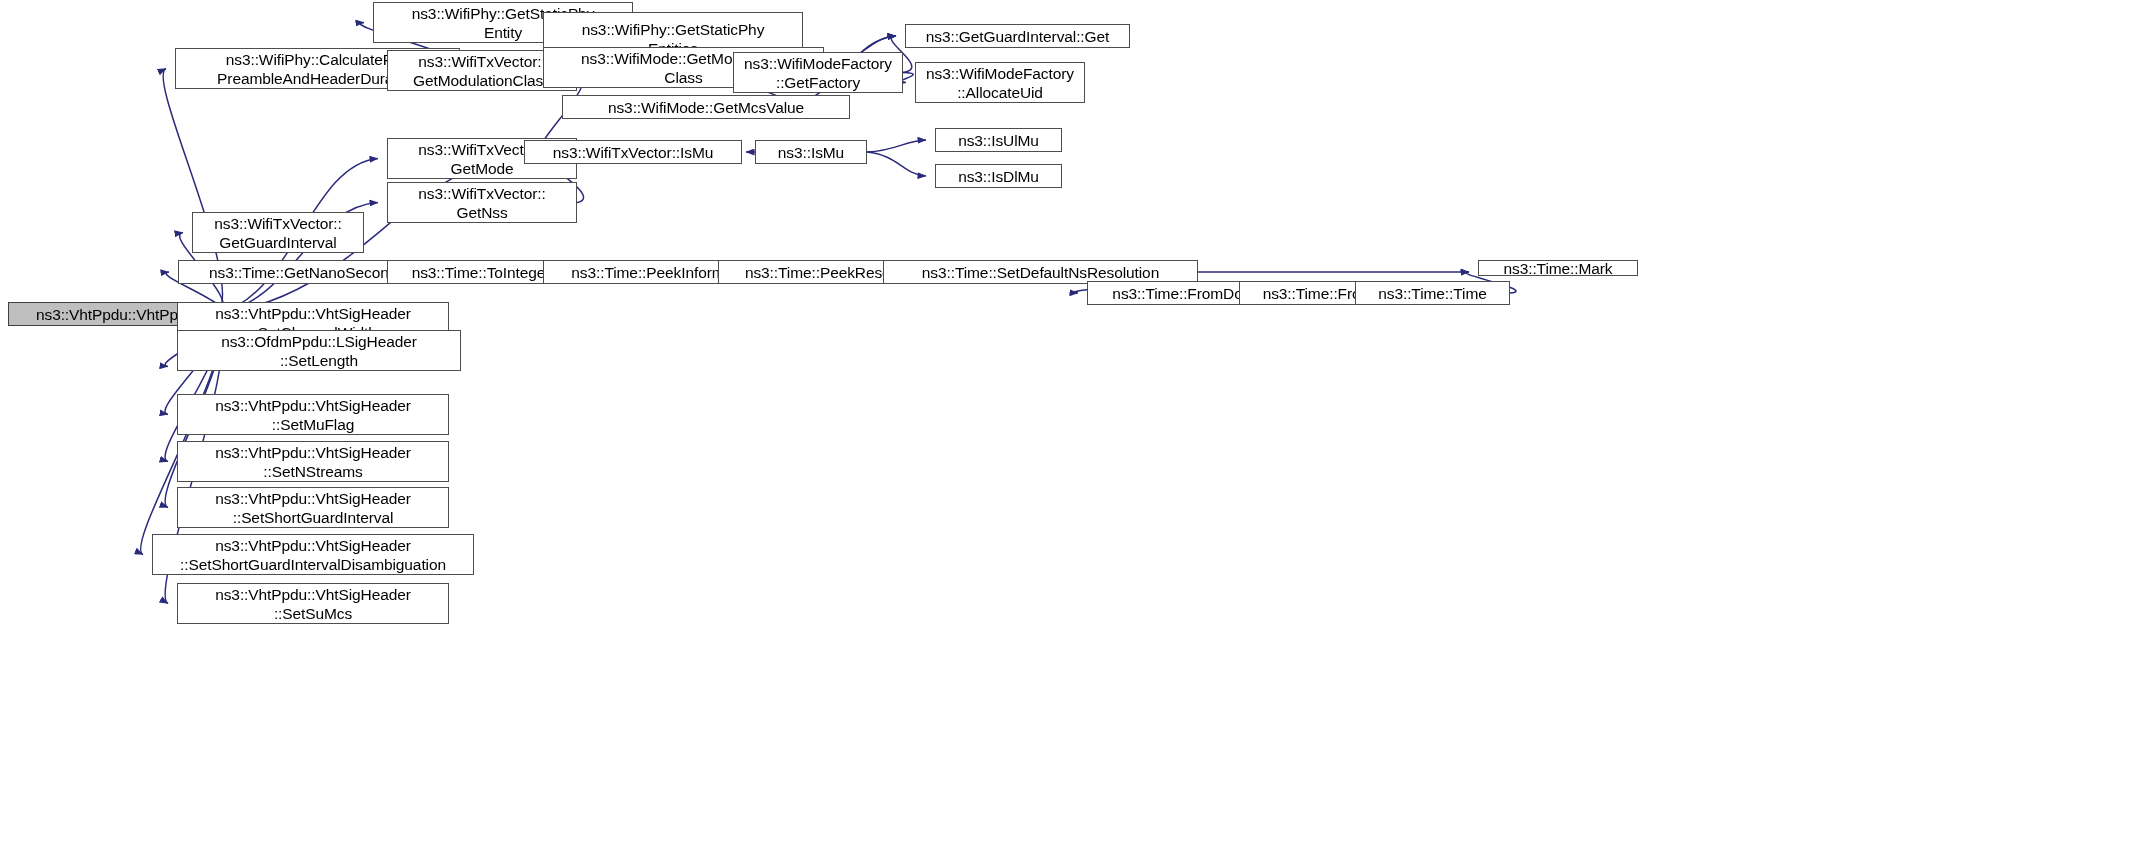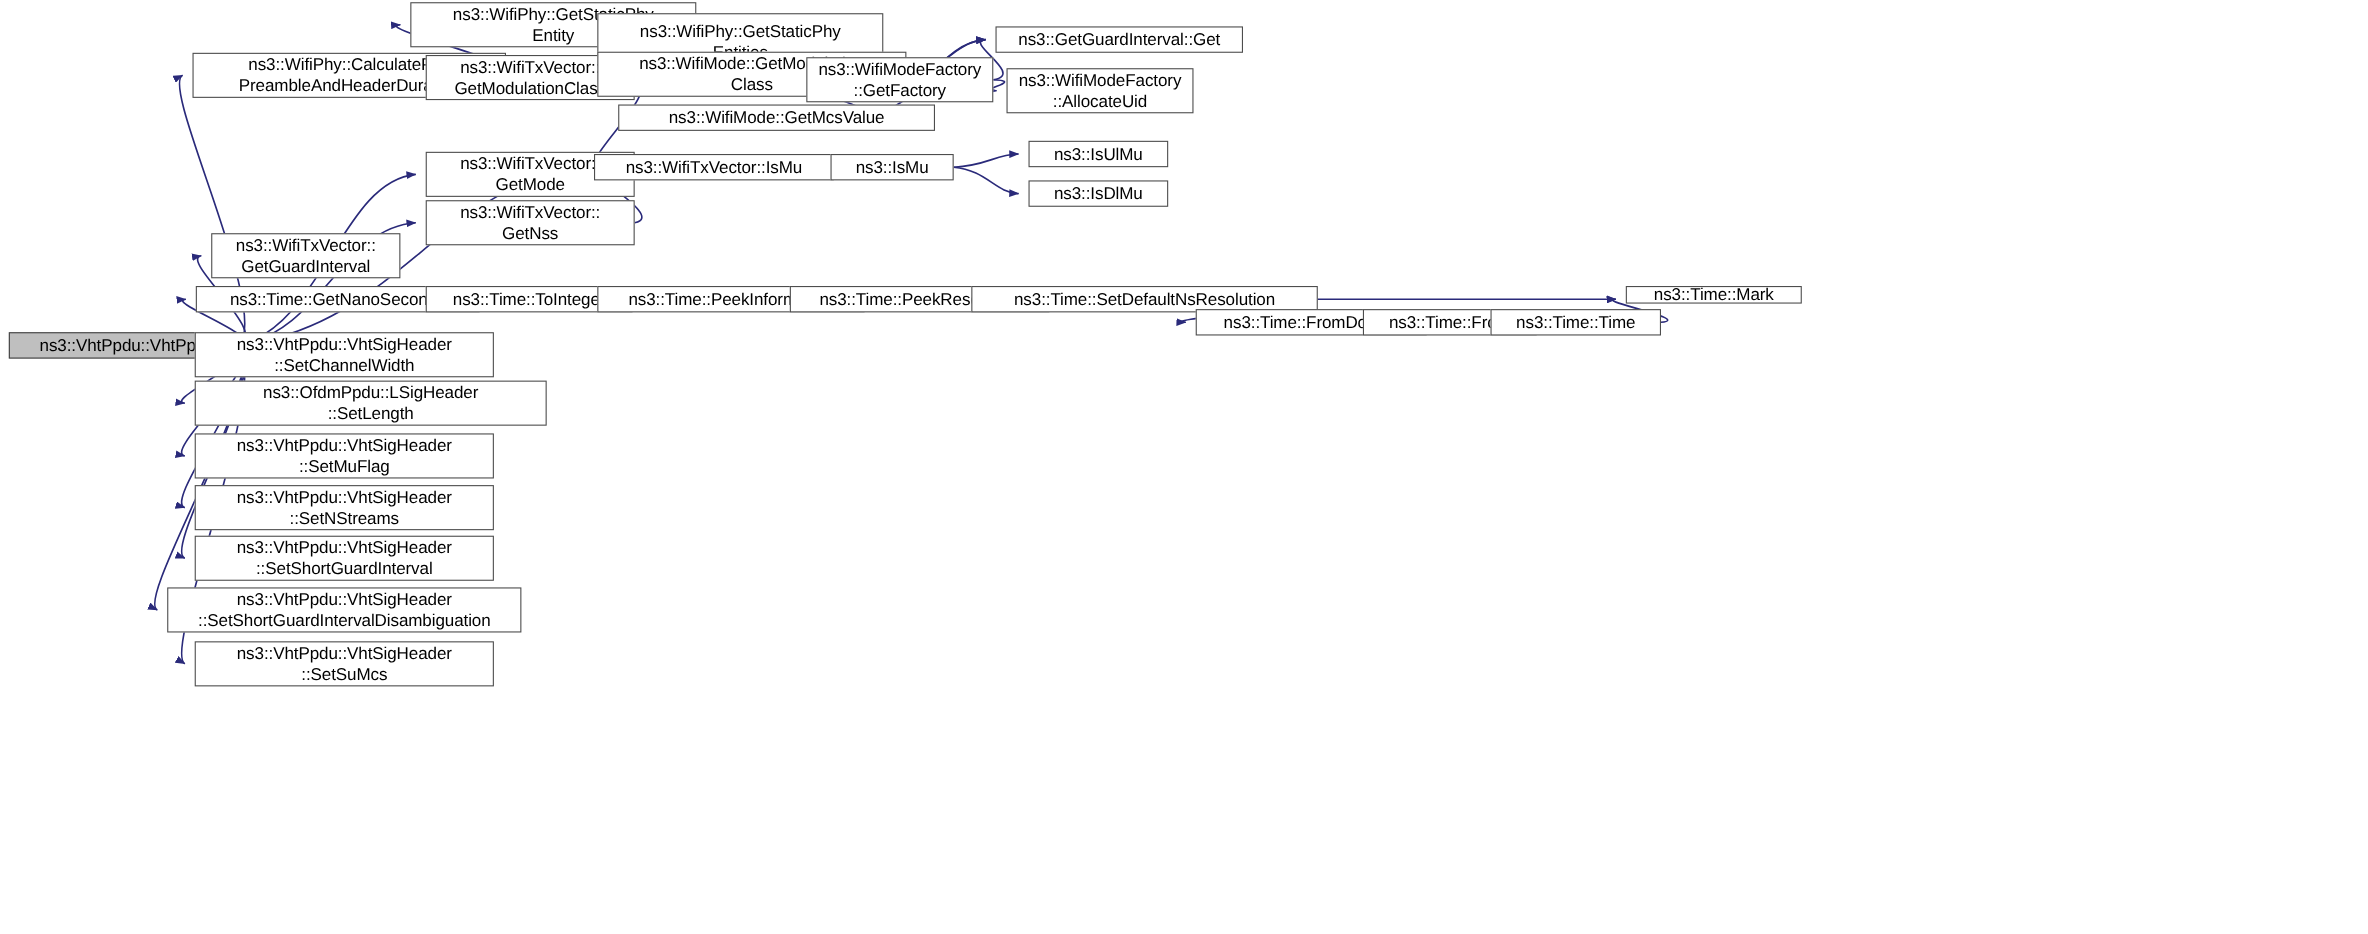--- a/index.html
+++ b/index.html
@@ -115,40 +115,40 @@
       <div class="node" style="left: 543px; top: 47px; width: 281px; height: 41px;"><span class="node-label">ns3::WifiMode::GetModulation
 Class</span></div>
       <div class="node" style="left: 733px; top: 52px; width: 170px; height: 41px;"><span class="node-label">ns3::WifiModeFactory
 ::GetFactory</span></div>
       <div class="node" style="left: 905px; top: 24px; width: 225px; height: 24px;"><span class="node-label">ns3::GetGuardInterval::Get</span></div>
       <div class="node" style="left: 915px; top: 62px; width: 170px; height: 41px;"><span class="node-label">ns3::WifiModeFactory
 ::AllocateUid</span></div>
       <div class="node" style="left: 543px; top: 95px; width: 288px; height: 24px; margin-left: 19px;"><span class="node-label">ns3::WifiMode::GetMcsValue</span></div>
       <div class="node" style="left: 387px; top: 138px; width: 190px; height: 41px;"><span class="node-label">ns3::WifiTxVector::
 GetMode</span></div>
-      <div class="node" style="left: 524px; top: 140px; width: 218px; height: 24px; margin-left: 16px;"><span class="node-label">ns3::WifiTxVector::IsMu</span></div>
+      <div class="node" style="left: 524px; top: 140px; width: 218px; height: 24px;"><span class="node-label">ns3::WifiTxVector::IsMu</span></div>
       <div class="node" style="left: 755px; top: 140px; width: 112px; height: 24px;"><span class="node-label">ns3::IsMu</span></div>
       <div class="node" style="left: 935px; top: 128px; width: 127px; height: 24px; align-items: center;"><span class="node-label">ns3::IsUlMu</span></div>
       <div class="node" style="left: 935px; top: 164px; width: 127px; height: 24px;"><span class="node-label">ns3::IsDlMu</span></div>
       <div class="node" style="left: 387px; top: 182px; width: 190px; height: 41px;"><span class="node-label">ns3::WifiTxVector::
 GetNss</span></div>
       <div class="node" style="left: 192px; top: 212px; width: 172px; height: 41px;"><span class="node-label">ns3::WifiTxVector::
 GetGuardInterval</span></div>
       <div class="node" style="left: 178px; top: 260px; width: 258px; height: 24px;"><span class="node-label">ns3::Time::GetNanoSeconds</span></div>
       <div class="node" style="left: 387px; top: 260px; width: 188px; height: 24px;"><span class="node-label">ns3::Time::ToInteger</span></div>
       <div class="node" style="left: 543px; top: 260px; width: 243px; height: 24px;"><span class="node-label">ns3::Time::PeekInformation</span></div>
       <div class="node" style="left: 718px; top: 260px; width: 236px; height: 24px;"><span class="node-label">ns3::Time::PeekResolution</span></div>
       <div class="node" style="left: 883px; top: 260px; width: 315px; height: 24px;"><span class="node-label">ns3::Time::SetDefaultNsResolution</span></div>
       <div class="node" style="left: 1087px; top: 281px; width: 210px; height: 24px;"><span class="node-label">ns3::Time::FromDouble</span></div>
       <div class="node" style="left: 1239px; top: 281px; width: 158px; height: 24px;"><span class="node-label">ns3::Time::From</span></div>
       <div class="node" style="left: 1355px; top: 281px; width: 155px; height: 24px;"><span class="node-label">ns3::Time::Time</span></div>
       <div class="node" style="left: 1478px; top: 260px; width: 160px; height: 16px;"><span class="node-label">ns3::Time::Mark</span></div>
       <div class="node" style="left: 177px; top: 302px; width: 272px; height: 41px;"><span class="node-label">ns3::VhtPpdu::VhtSigHeader
 ::SetChannelWidth</span></div>
-      <div class="node" style="left: 177px; top: 346px; width: 320px; height: 41px;"><span class="node-label">ns3::OfdmPpdu::LSigHeader
+      <div class="node" style="left: 177px; top: 330px; width: 284px; height: 41px;"><span class="node-label">ns3::OfdmPpdu::LSigHeader
 ::SetLength</span></div>
       <div class="node" style="left: 177px; top: 394px; width: 272px; height: 41px;"><span class="node-label">ns3::VhtPpdu::VhtSigHeader
 ::SetMuFlag</span></div>
       <div class="node" style="left: 177px; top: 441px; width: 272px; height: 41px;"><span class="node-label">ns3::VhtPpdu::VhtSigHeader
 ::SetNStreams</span></div>
       <div class="node" style="left: 177px; top: 487px; width: 272px; height: 41px;"><span class="node-label">ns3::VhtPpdu::VhtSigHeader
 ::SetShortGuardInterval</span></div>
       <div class="node" style="left: 152px; top: 534px; width: 322px; height: 41px;"><span class="node-label">ns3::VhtPpdu::VhtSigHeader
 ::SetShortGuardIntervalDisambiguation</span></div>
       <div class="node" style="left: 177px; top: 583px; width: 272px; height: 41px;"><span class="node-label">ns3::VhtPpdu::VhtSigHeader

